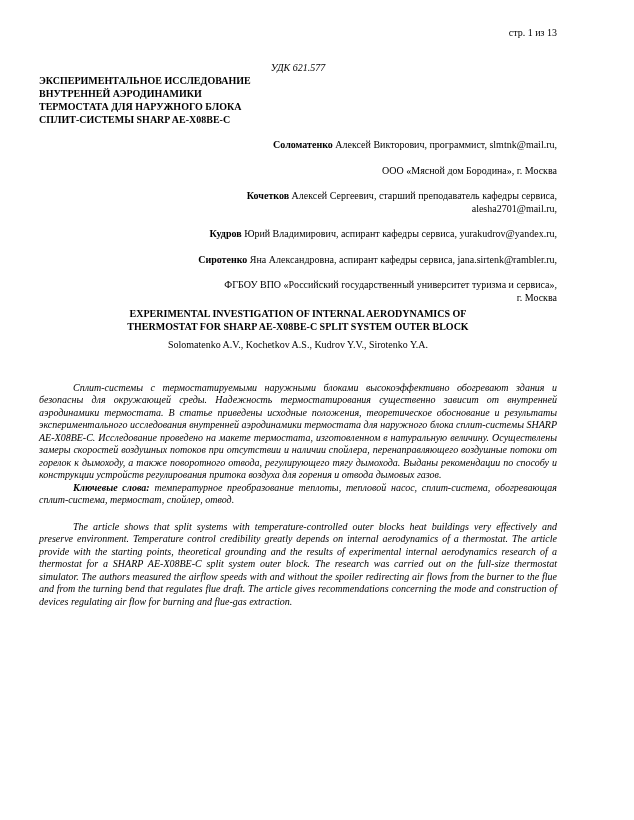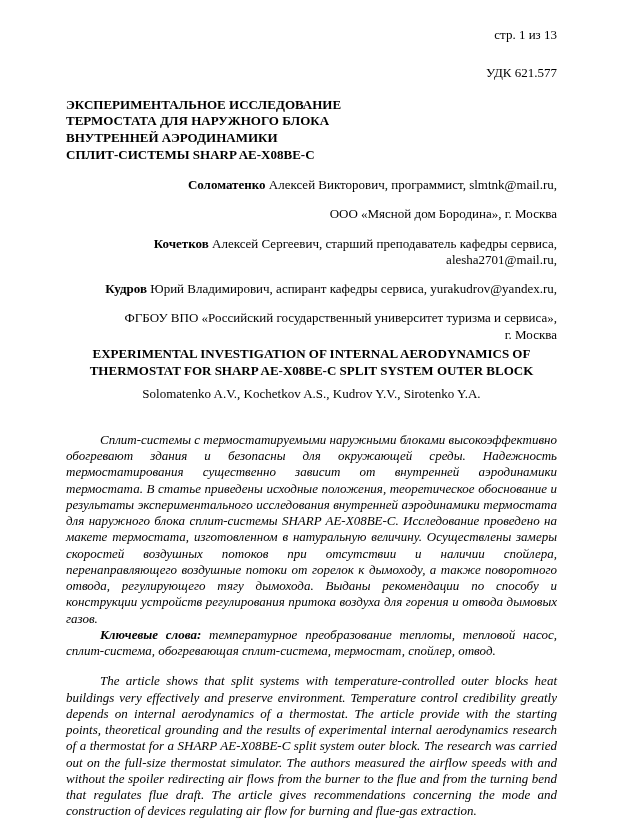--- a/index.html
+++ b/index.html
@@ -6,34 +6,34 @@
     margin: 0;
     padding: 0;
     background: #ffffff;
   }
   .page {
     position: relative;
     width: 634px;
     height: 820px;
     box-sizing: border-box;
     background: #ffffff;
-    padding: 27px 77px 24px 66px;
+    padding: 27px 77px 24px 39px;
     font-family: "Liberation Serif", "DejaVu Serif", serif;
-    font-size: 13px;
+    font-size: 10px;
     line-height: 1.25;
     color: #000000;
     overflow: hidden;
   }
   .page-indicator {
     text-align: right;
     margin-bottom: 22px;
   }
   .udc {
-    text-align: right;
-    margin-bottom: 15px;
+    text-align: center;
+    font-style: italic;
   }
   .title-ru {
     font-weight: bold;
     margin-bottom: 13px;
   }
   .title-ru div { line-height: 1.3; }
   .author-p {
     text-align: right;
     margin: 0 0 13px 0;
   }
@@ -70,33 +70,34 @@
 <body>
 
 <div class="page">
 
   <div class="page-indicator">стр. 1 из 13</div>
 
   <div class="udc">УДК 621.577</div>
 
   <div class="title-ru">
     <div>ЭКСПЕРИМЕНТАЛЬНОЕ ИССЛЕДОВАНИЕ</div>
+    <div>ВНУТРЕННЕЙ АЭРОДИНАМИКИ</div>
     <div>ТЕРМОСТАТА ДЛЯ НАРУЖНОГО БЛОКА</div>
-    <div>ВНУТРЕННЕЙ АЭРОДИНАМИКИ</div>
     <div>СПЛИТ-СИСТЕМЫ SHARP AE-X08BE-C</div>
   </div>
 
   <p class="author-p"><b>Соломатенко</b><span> Алексей Викторович, программист, slmtnk@mail.ru,</span></p>
 
   <p class="author-p"><span>ООО «Мясной дом Бородина», г. Москва</span></p>
 
   <p class="author-p"><b>Кочетков</b><span> Алексей Сергеевич, старший преподаватель кафедры сервиса,</span><br><span>alesha2701@mail.ru,</span></p>
 
   <p class="author-p"><b>Кудров</b><span> Юрий Владимирович, аспирант кафедры сервиса, yurakudrov@yandex.ru,</span></p>
 
+  <p class="author-p"><b>Сиротенко</b><span> Яна Александровна, аспирант кафедры сервиса, jana.sirtenk@rambler.ru,</span></p>
 
   <p class="affiliation-p"><span>ФГБОУ ВПО «Российский государственный университет туризма и сервиса»,</span><br><span>г. Москва</span></p>
 
   <div class="title-en">
     <div>EXPERIMENTAL INVESTIGATION OF INTERNAL AERODYNAMICS OF</div>
     <div>THERMOSTAT FOR SHARP AE-X08BE-C SPLIT SYSTEM OUTER BLOCK</div>
   </div>
 
   <p class="authors-en">Solomatenko A.V., Kochetkov A.S., Kudrov Y.V., Sirotenko Y.A.</p>
 

